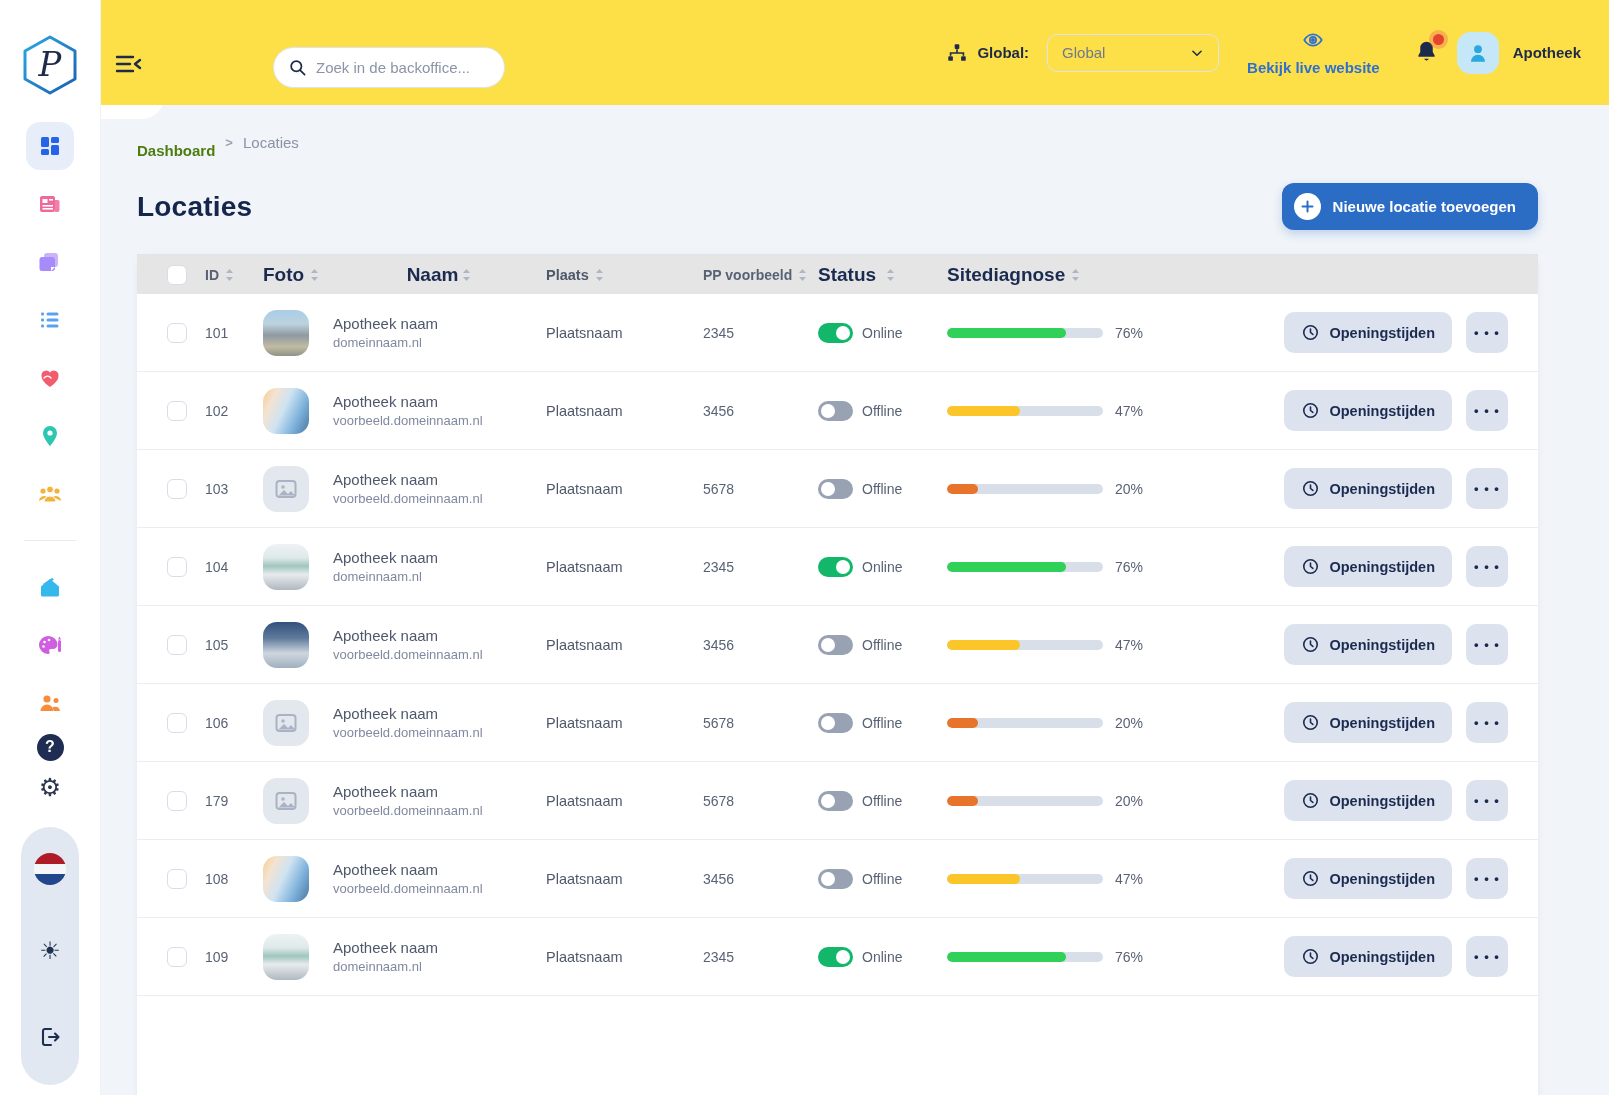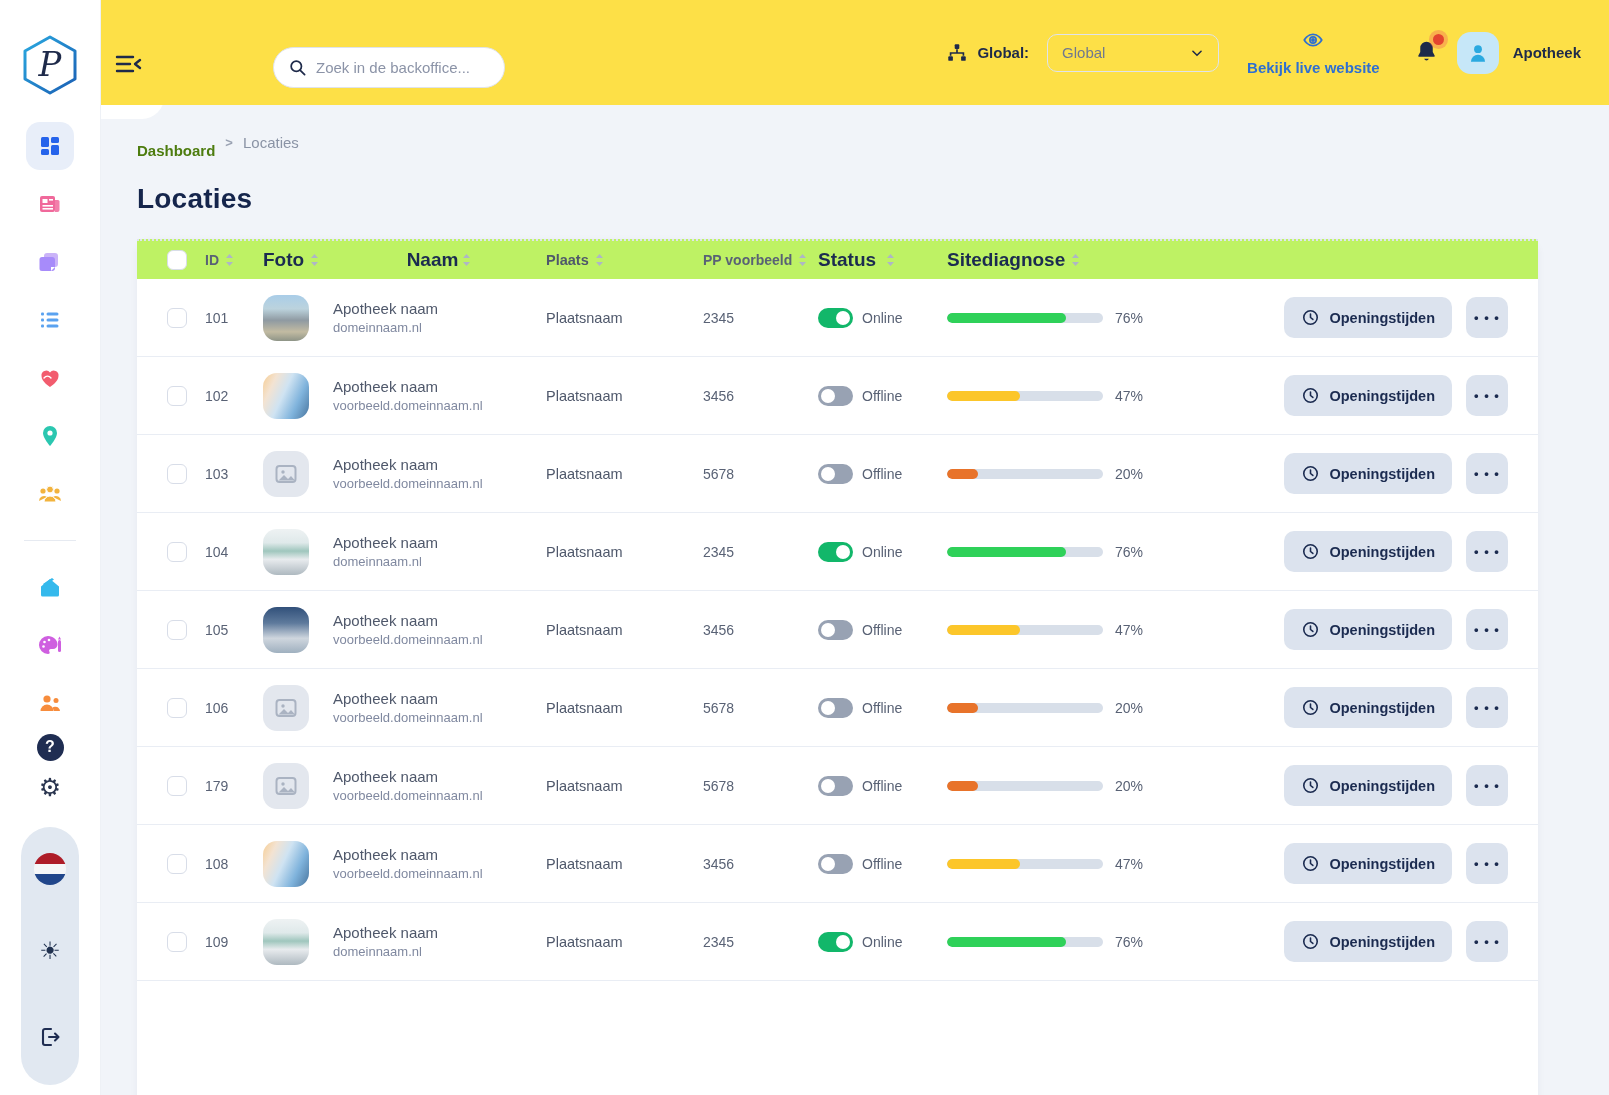--- a/index.html
+++ b/index.html
@@ -80,21 +80,21 @@
     padding:0 20px; font-size:15px; font-weight:700; color:#1b2b50; cursor:pointer; font-family:inherit; }
   .toolbar-right { margin-left:auto; display:flex; align-items:center; gap:16px; }
   .card-search { width:228px; height:42px; border:1px solid #dfe3ec; border-radius:21px;
     display:flex; align-items:center; padding:0 14px; gap:9px; background:#fff; }
   .card-search input { border:none; outline:none; font-size:15px; color:#3c4660; width:165px;
     font-family:inherit; background:transparent; }
   .card-search input::placeholder { color:#8b93a7; }
   .kebab-btn { width:36px; height:44px; background:#e3e9f2; border:none; border-radius:10px;
     font-size:19px; color:#1f2d52; cursor:pointer; line-height:1; }
   
-  .thead { display:flex; align-items:center; height:40px; background:#bef264;
+  .thead { display:flex; align-items:center; height:40px; background:#e5e5e5;
     border-top:2px dotted #dfe4ee; padding:0 30px; }
   .th { display:flex; align-items:center; gap:5px; font-size:19px; font-weight:700; color:#1b2b50; cursor:pointer; }
   .trow { display:flex; align-items:center; height:78px; border-bottom:1px solid #e9edf4; padding:0 30px; background:#fff; }
   .cell { display:flex; align-items:center; }
   .c-check { width:38px; } .c-id { width:58px; } .c-foto { width:70px; }
   .c-naam { width:213px; flex-direction:column; align-items:flex-start; justify-content:center; gap:3px; }
   .c-plaats { width:157px; } .c-pp { width:115px; } .c-status { width:129px; gap:9px; }
   .c-diag { width:208px; gap:12px; }
   .c-actions { margin-left:auto; gap:14px; }
   .checkbox { width:20px; height:20px; border:1.5px solid #d8dde8; border-radius:6px; background:#fff;
@@ -310,20 +310,28 @@
 </button>
 
 <div class="content">
   <div class="breadcrumb">
     <span class="bc-link">Dashboard</span>
     <span class="bc-sep">&gt;</span>
     <span class="bc-current">Locaties</span>
   </div>
   <div class="title-row">
     <h1 class="page-title">Locaties</h1>
+    <button class="btn-primary">
+      <span class="plus-circle">
+        <svg width="15" height="15" viewBox="0 0 24 24" fill="none" stroke="#2b6cc5" stroke-width="3.2" stroke-linecap="round">
+            <path d="M12 4v16M4 12h16"></path>
+          </svg>
+      </span>
+      <span>Nieuwe locatie toevoegen</span>
+    </button>
   </div>
 
   <div class="card">
 
     <div class="thead">
       <span class="cell c-check">
           <span class="checkbox"></span>
         </span>
       <span class="cell c-id th">
           <span>ID</span>

